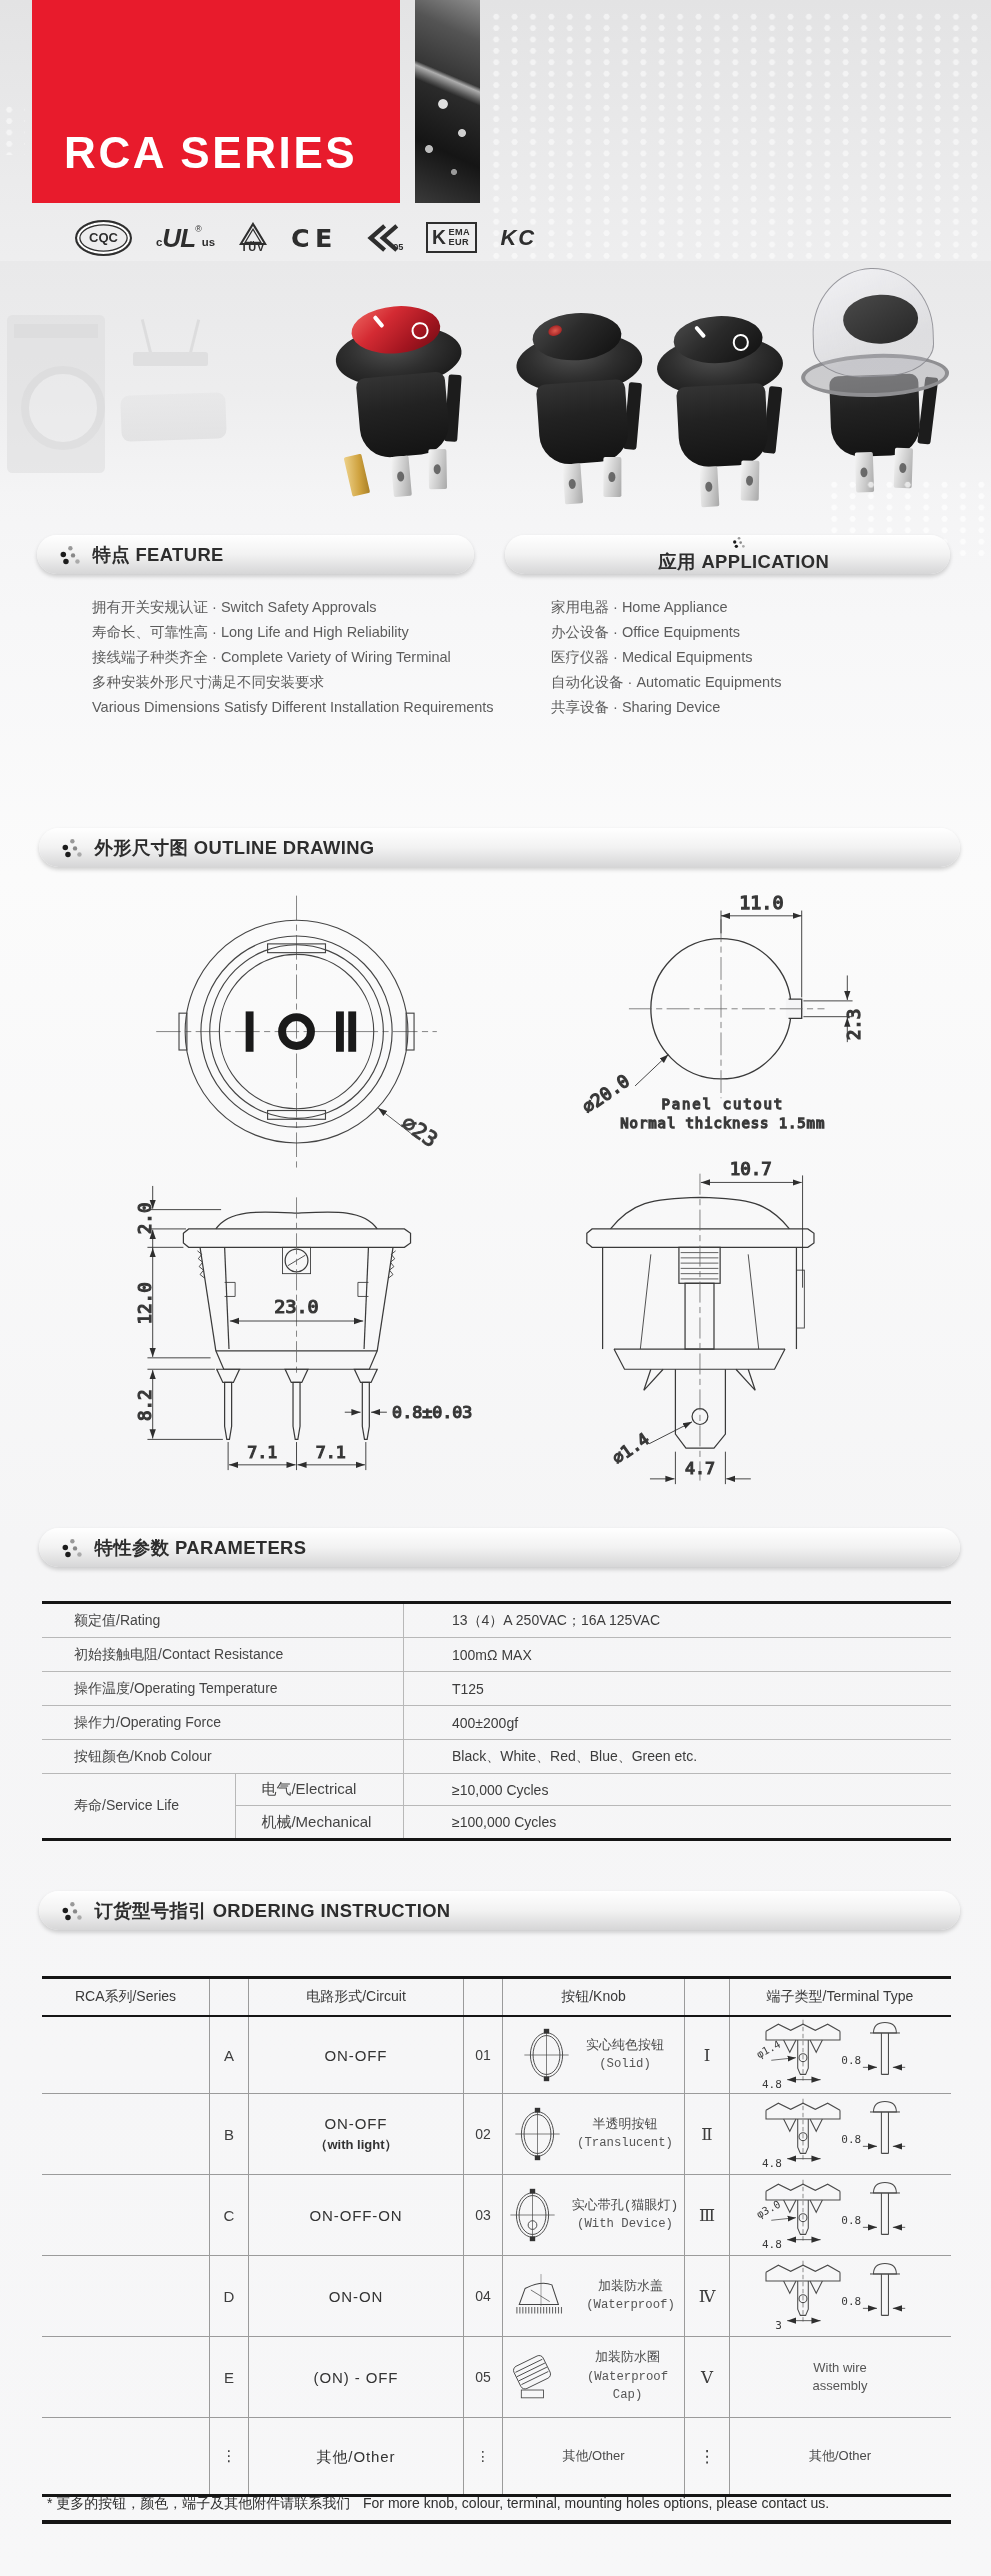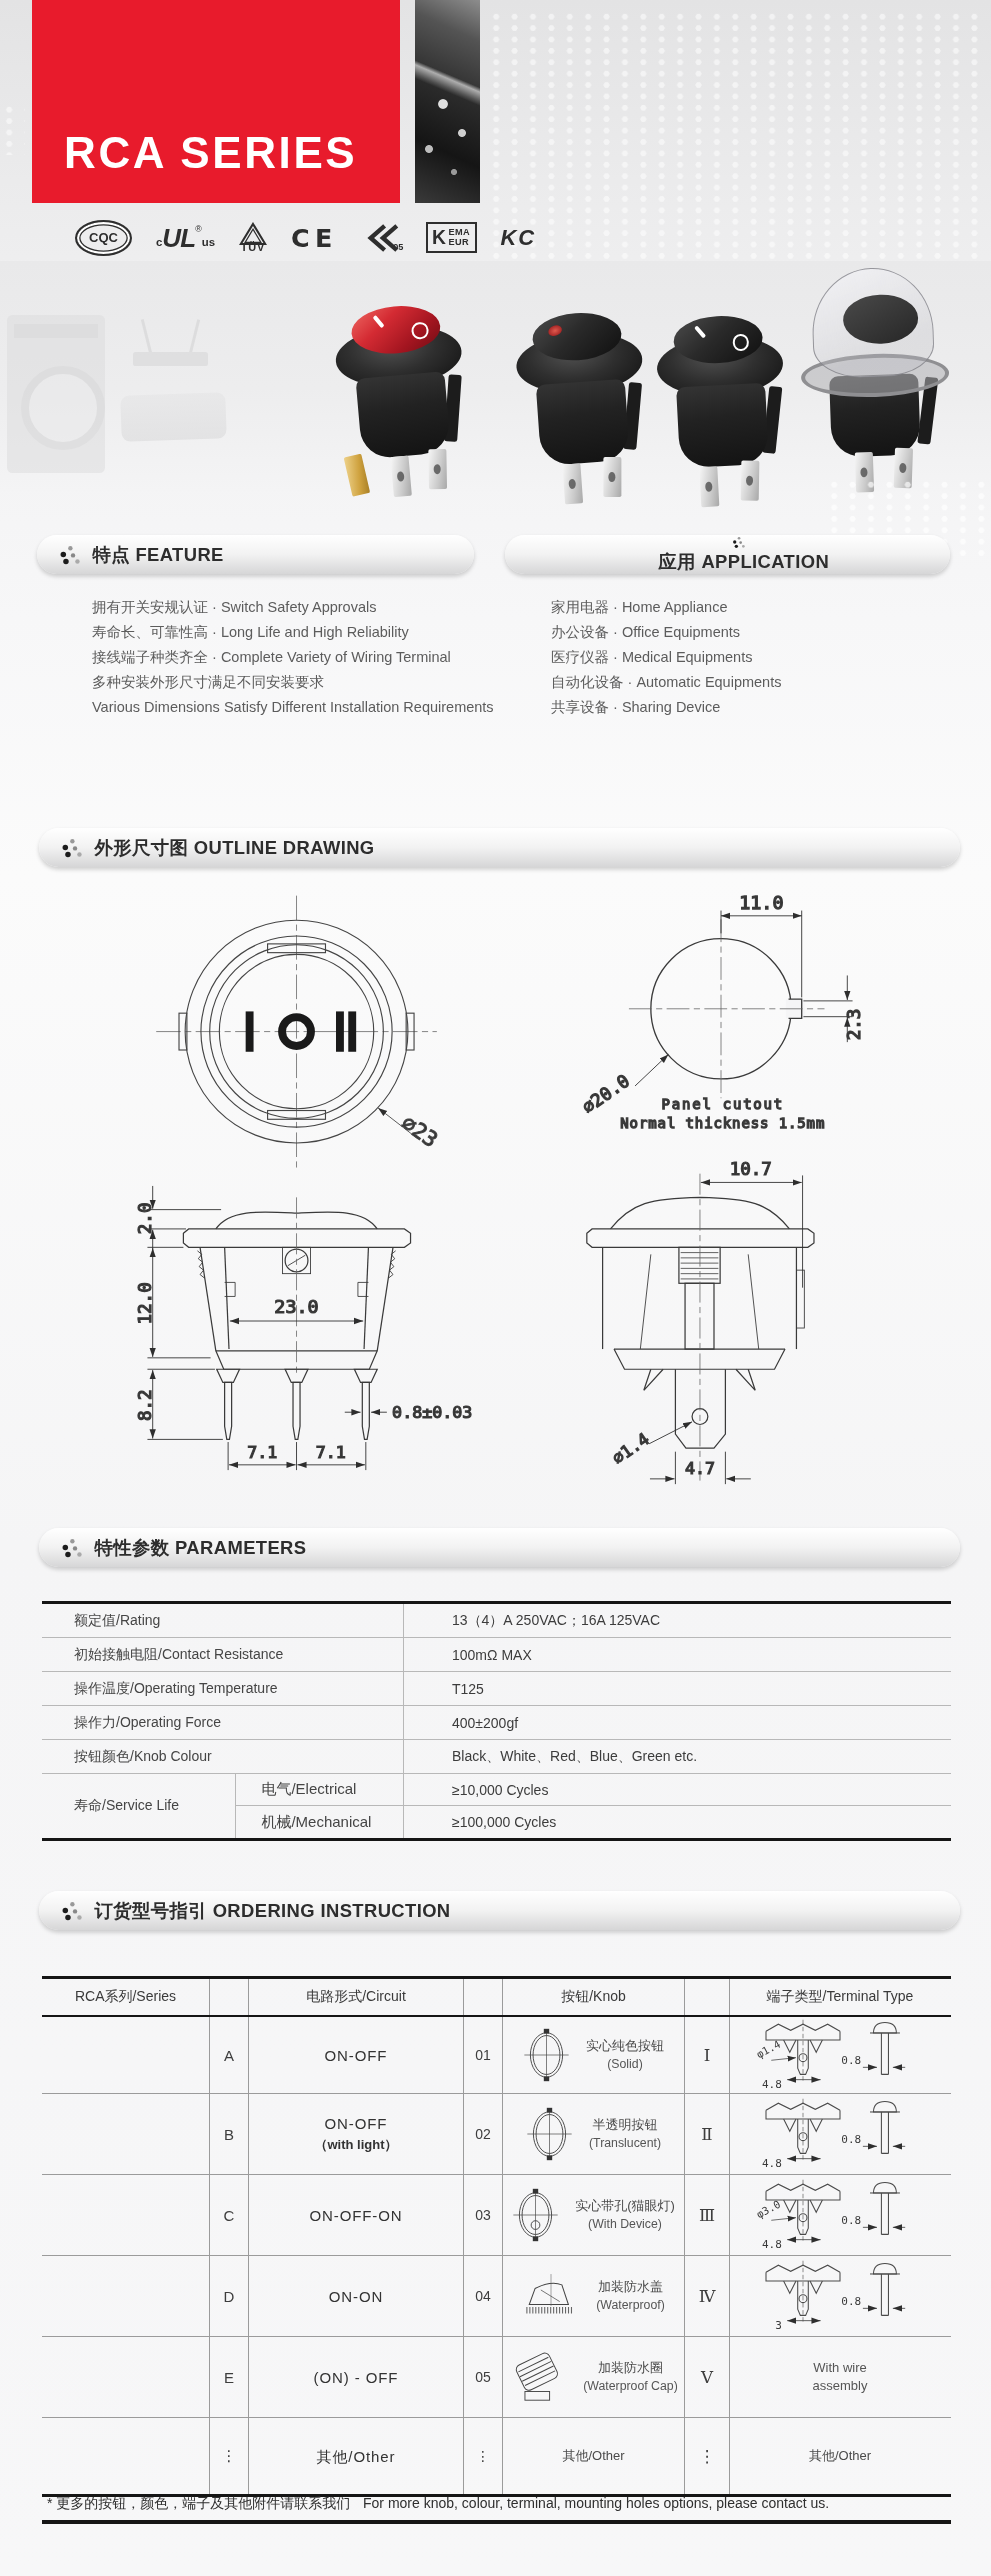--- a/index.html
+++ b/index.html
@@ -95,21 +95,21 @@
   .ord-grid{display:grid;grid-template-columns:168px 39px 215px 39px 182px 45px 220px;align-items:center;}
   .ord-header{height:36px;border-bottom:2.6px solid #151515;font-size:14px;color:#3a3a3a;}
   .ord-row{border-bottom:0.9px solid #9b9b9b;}
   .ord-row:last-child{border-bottom:none;}
   .oc{height:100%;display:flex;align-items:center;justify-content:center;border-right:0.9px solid #9b9b9b;box-sizing:border-box;text-align:center;}
   .oc:last-child{border-right:none;}
   .oc-code{font-size:15px;color:#3d3d3d;}
   .oc-circuit{font-size:15px;color:#333;letter-spacing:0.9px;flex-direction:column;line-height:21px;}
   .oc-circuit .c2{font-size:13px;letter-spacing:0;font-weight:bold;}
   .oc-num{font-size:14px;color:#3d3d3d;}
-  .oc-knob{gap:16px;padding:0 3.5px;}
+  .oc-knob{gap:16px;padding:0 3.5px;font-family:Liberation Mono, monospace;}
   .knob-text{font-size:13px;color:#4a4a4a;line-height:18.4px;}
   .knob-text .en{font-size:12.3px;color:#555;}
   .oc-roman{font-family:"Liberation Serif","DejaVu Serif",serif;font-size:16.7px;color:#3d3d3d;}
   .term-text{font-size:13px;color:#555;line-height:18.4px;text-align:center;}
   .oc .tsvg text{font-family:"DejaVu Sans Mono",monospace;fill:#3a3a3a;}
   
   .foot-note{left:47px;top:2495px;font-size:14px;color:#2f2f2f;white-space:nowrap;}
   .foot-line{left:42px;top:2520px;width:909px;height:3.5px;background:#151515;}
 </style>
 </head>

